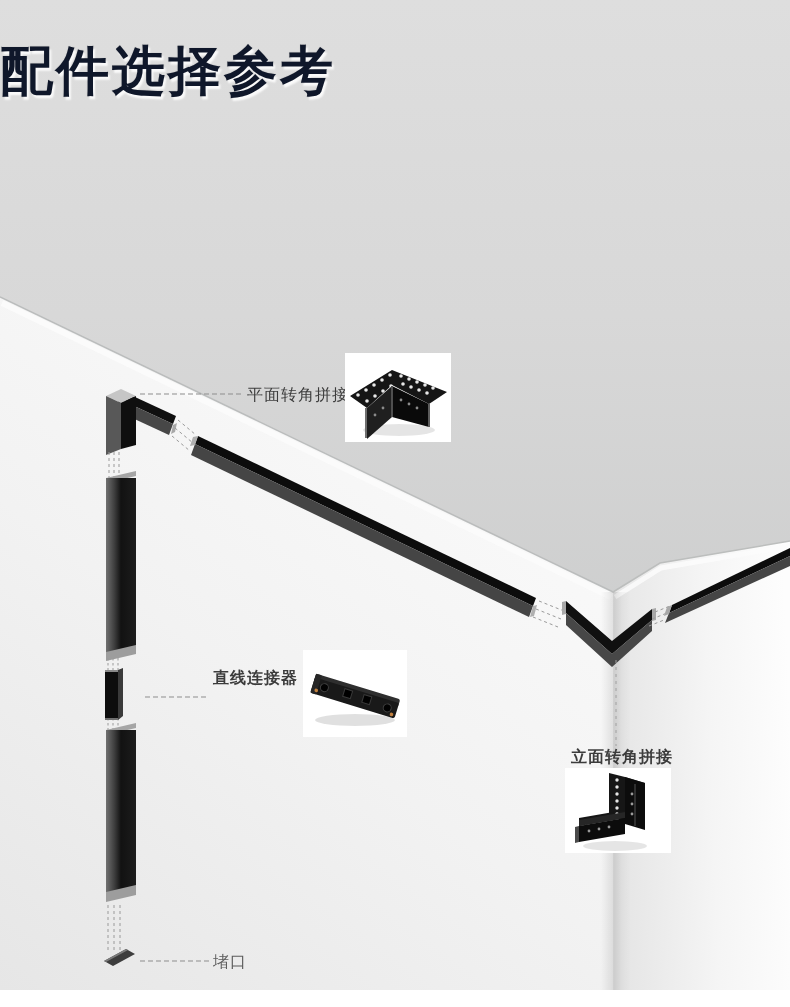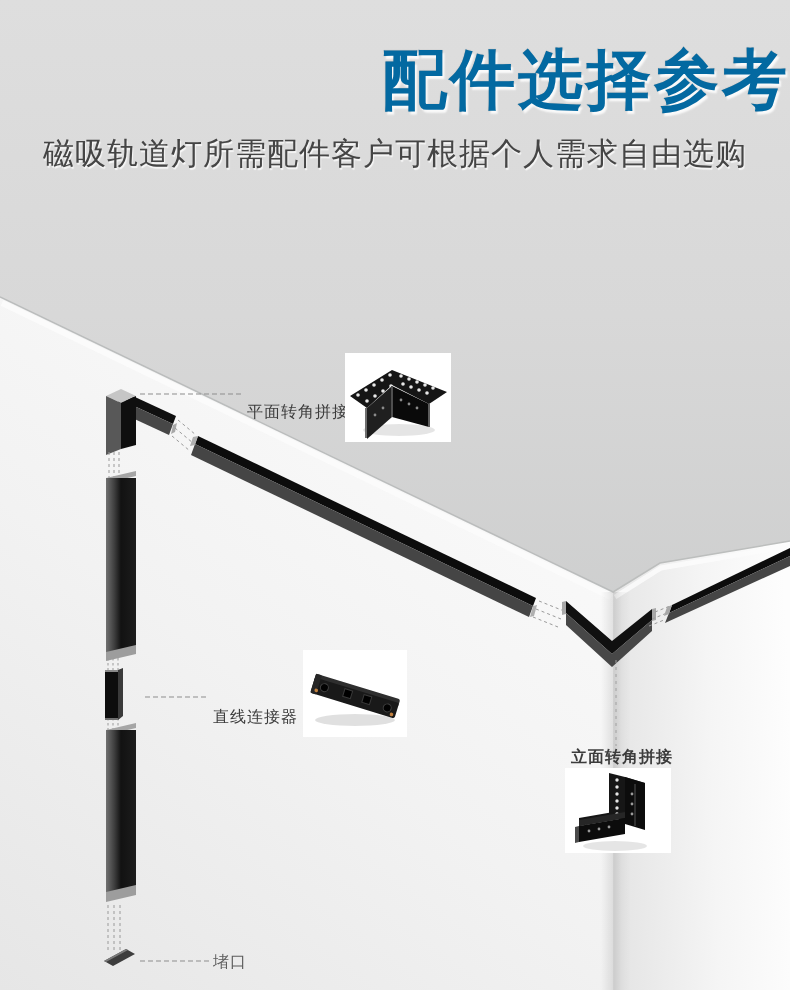--- a/index.html
+++ b/index.html
@@ -5,21 +5,21 @@
   html,body{margin:0;padding:0;}
   body{
     width:790px;height:1007px;overflow:hidden;
     background:#dadada;
     font-family:"Liberation Sans","DejaVu Sans",sans-serif;
   }
   .stage{position:relative;width:790px;height:1007px;}
   .scene-svg{position:absolute;left:0;top:0;display:block;}
   .page-title{
     position:absolute;top:36px;left:0;width:100%;
-    text-align:right;font-size:65px;font-weight:800;color:#0369a1;
+    text-align:left;font-size:53px;font-weight:800;color:#0f172a;
     letter-spacing:3px;white-space:nowrap;
     text-shadow:2px 3px 2px rgba(252,252,252,.95), 0 0 1px rgba(60,60,60,.4);
   }
   .page-subtitle{
     position:absolute;top:133px;left:0;width:100%;
     text-align:center;font-size:31px;font-weight:500;color:#454545;
     letter-spacing:1px;white-space:nowrap;
     text-shadow:1px 2px 1px rgba(252,252,252,.85);
   }
   .callout{
@@ -175,24 +175,23 @@
     </g>
 
     <line x1="616" y1="660" x2="616" y2="746" stroke="#a0a0a0" stroke-width="1" stroke-dasharray="3,4"></line>
 
     <line x1="140" y1="394" x2="244" y2="394" stroke="#8d8d8d" stroke-width="1" stroke-dasharray="5,3"></line>
     <line x1="145" y1="697" x2="209" y2="697" stroke="#8d8d8d" stroke-width="1" stroke-dasharray="5,3"></line>
     <line x1="140" y1="961" x2="209" y2="961" stroke="#8d8d8d" stroke-width="1" stroke-dasharray="5,3"></line>
   </svg>
 
   <div class="page-title">配件选择参考</div>
-  <div class="page-subtitle">磁吸轨道灯所需配件客户可根据个人需求自由选购</div>
-
-  <div class="callout" style="left:247px;top:402px;">平面转角拼接</div>
-  <div class="callout" style="left:213px;top:707px;">直线连接器</div>
+
+  <div class="callout" style="left:247px;top:385px;">平面转角拼接</div>
+  <div class="callout" style="left:213px;top:668px;font-weight:bold;">直线连接器</div>
   <div class="callout" style="left:571px;top:747px;font-weight:bold;">立面转角拼接</div>
   <div class="callout end-cap" style="left:213px;top:952px;text-align:center;">堵口</div>
 
   <div class="product" style="left:345px;top:353px;width:106px;height:89px;">
     <svg width="106" height="89" viewBox="0 0 106 89">
       <ellipse cx="54" cy="77" rx="36" ry="6" fill="rgba(0,0,0,0.10)"></ellipse>
       <polygon points="5,43 47,17 102,39 84,51 47,32 22,55" fill="#151515"></polygon>
       <g fill="#e8e8e8">
         <circle cx="13" cy="42" r="1.8"></circle>
           <circle cx="21" cy="37" r="1.8"></circle>

